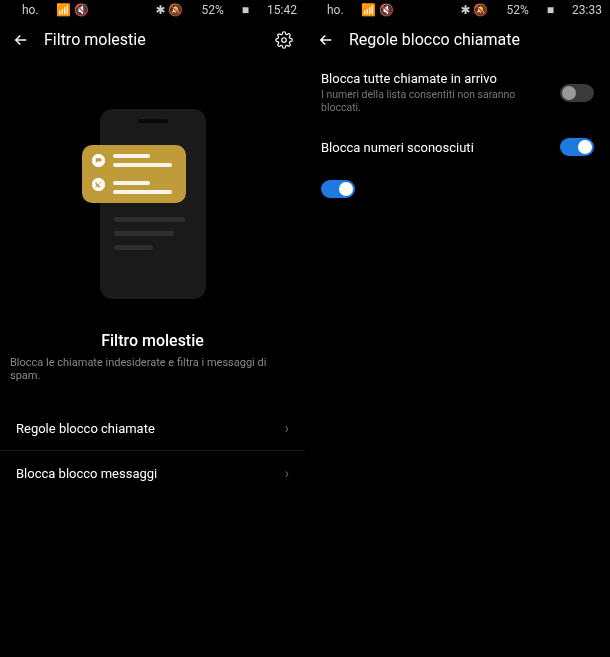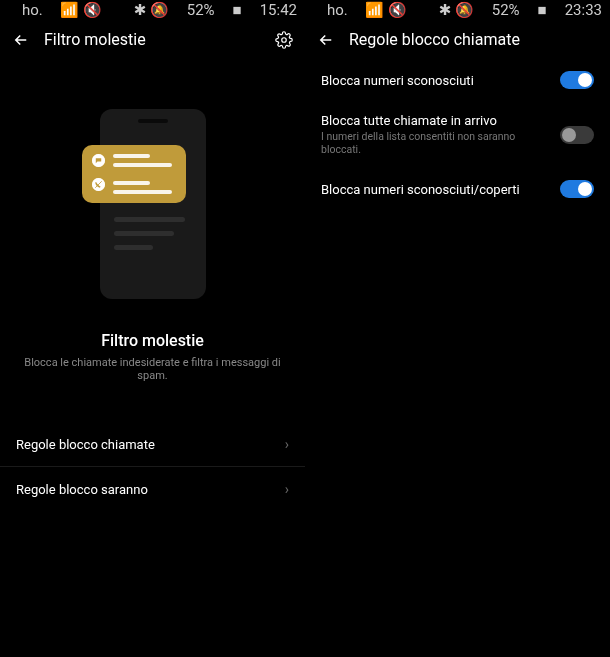--- a/index.html
+++ b/index.html
@@ -114,26 +114,26 @@
     .phone-mock .bodylines .bl.w1 { width: 92%; }
     .phone-mock .bodylines .bl.w2 { width: 78%; }
     .phone-mock .bodylines .bl.w3 { width: 50%; }
     .section-title {
       text-align: center;
       font-size: 16px;
       font-weight: 500;
       margin-top: 12px;
     }
     .section-desc {
-      text-align: center;
+      text-align: left;
       font-size: 11px;
       color: #888;
       margin-top: 6px;
       padding: 0 10px;
-      margin-bottom: 40px;
+      margin-bottom: 24px;
     }
     .menu-item {
       display: flex;
       align-items: center;
       justify-content: space-between;
       padding: 14px 16px;
       border-bottom: 1px solid #1a1a1a;
       font-size: 13px;
     }
     .menu-item:last-child { border-bottom: none; }
@@ -160,21 +160,21 @@
     .toggle .knob {
       width: 14px;
       height: 14px;
       background: #fff;
       border-radius: 50%;
       position: absolute;
       top: 2px;
     }
     .toggle.off .knob { left: 2px; background: #999; }
     .toggle.on .knob { right: 2px; }
-    .sb-icon { font-size: 15px; padding-left: 14px; }
+    .sb-icon { font-size: 12px; padding-left: 14px; }
   </style>
 </head>
 <body>
 
 <div class="phone">
   <div class="statusbar">
     <div class="left">
       <span class="sb-icon">ho.</span>
       <span class="sb-icon">📶 🔇</span>
     </div>
@@ -237,21 +237,21 @@
   </div>
 
   <div class="section-title">Filtro molestie</div>
   <div class="section-desc">Blocca le chiamate indesiderate e filtra i messaggi di spam.</div>
 
   <div class="menu-item">
     <span>Regole blocco chiamate</span>
     <span class="chevron">›</span>
   </div>
   <div class="menu-item">
-    <span>Regole blocco saranno</span>
+    <span>Blocca blocco messaggi</span>
     <span class="chevron">›</span>
   </div>
 </div>
 
 <div class="phone">
   <div class="statusbar">
     <div class="left">
       <span class="sb-icon">ho.</span>
       <span class="sb-icon">📶 🔇</span>
     </div>
@@ -267,38 +267,35 @@
     <div class="back-icon">
       <svg viewBox="0 0 24 24" width="18" height="18" fill="none" stroke="#fff" stroke-width="2">
           <path d="M19 12H5M11 18l-6-6 6-6"></path>
         </svg>
     </div>
     <div class="title">Regole blocco chiamate</div>
   </div>
 
   <div class="setting-item">
     <div class="setting-text">
+      <div class="setting-label">Blocca tutte chiamate in arrivo</div>
+      <div class="setting-sub">I numeri della lista consentiti non saranno bloccati.</div>
+    </div>
+    <div class="toggle off">
+        <div class="knob"></div>
+      </div>
+  </div>
+
+  <div class="setting-item">
+    <div class="setting-text">
       <div class="setting-label">Blocca numeri sconosciuti</div>
     </div>
     <div class="toggle on">
         <div class="knob"></div>
       </div>
   </div>
 
   <div class="setting-item">
-    <div class="setting-text">
-      <div class="setting-label">Blocca tutte chiamate in arrivo</div>
-      <div class="setting-sub">I numeri della lista consentiti non saranno bloccati.</div>
-    </div>
-    <div class="toggle off">
-        <div class="knob"></div>
-      </div>
-  </div>
-
-  <div class="setting-item">
-    <div class="setting-text">
-      <div class="setting-label">Blocca numeri sconosciuti/coperti</div>
-    </div>
     <div class="toggle on">
         <div class="knob"></div>
       </div>
   </div>
 </div>
 
 </body></html>

